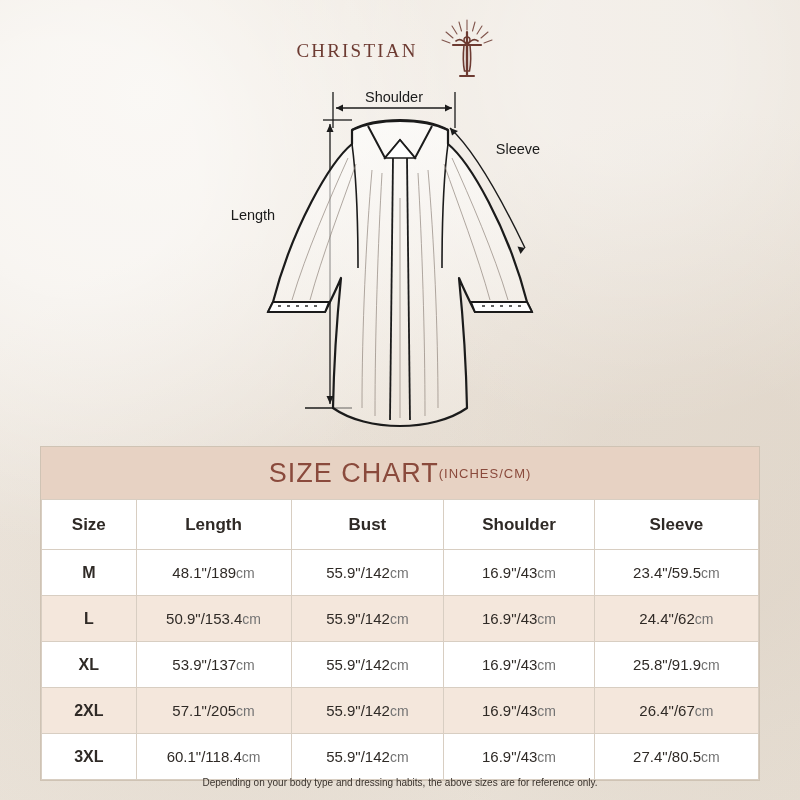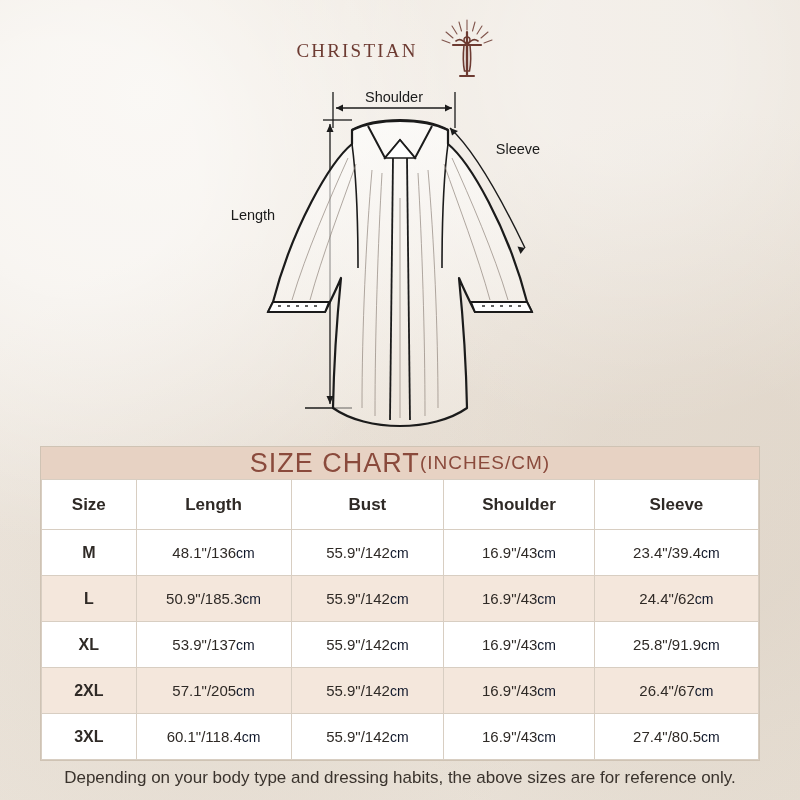--- a/index.html
+++ b/index.html
@@ -72,34 +72,34 @@
     position: absolute;
     left: 40px;
     top: 446px;
     width: 720px;
     border: 1px solid #cfc3b4;
     background: #ffffff;
     box-sizing: border-box;
   }
   .chart-title {
     background: #e7d2c3;
-    height: 32px;
+    height: 52px;
     display: flex;
     align-items: center;
     justify-content: center;
     color: #8a4a3c;
     font-family: "Liberation Sans", sans-serif;
     letter-spacing: 1px;
   }
   .chart-title .t-main {
     font-size: 27px;
     font-weight: normal;
   }
   .chart-title .t-sub {
-    font-size: 19px;
+    font-size: 13px;
   }
   table.size-table {
     width: 100%;
     border-collapse: collapse;
     table-layout: fixed;
   }
   table.size-table th,
   table.size-table td {
     border: 1px solid #d8cec2;
     text-align: center;
@@ -116,33 +116,33 @@
     background: #ffffff;
   }
   table.size-table tr.alt td {
     background: #f4e7dc;
   }
   td.size-cell {
     font-size: 17px;
     font-weight: bold;
   }
   .unit {
-    color: #0f172a;
+    color: #737373;
     font-size: 14px;
   }
   .inch {
     font-size: 15px;
   }
   .note {
     position: absolute;
     left: 0;
     right: 0;
     bottom: 12px;
     text-align: center;
-    font-size: 17px;
+    font-size: 10px;
     color: #3a332d;
   }
   .col-size  { width: 13.2%; }
   .col-len   { width: 21.6%; }
   .col-bust  { width: 21.3%; }
   .col-sh    { width: 21.0%; }
   .col-sl    { width: 22.9%; }
 </style>
 </head>
 <body>
@@ -306,37 +306,37 @@
           <th>Bust</th>
           <th>Shoulder</th>
           <th>Sleeve</th>
         </tr>
       </thead>
       <tbody>
 
         <tr>
           <td class="size-cell">M</td>
           <td>
-            <span class="inch">48.1"</span><span class="inch">/136</span><span class="unit">cm</span>
-          </td>
-          <td>
-            <span class="inch">55.9"</span><span class="inch">/142</span><span class="unit">cm</span>
-          </td>
-          <td>
-            <span class="inch">16.9"</span><span class="inch">/43</span><span class="unit">cm</span>
-          </td>
-          <td>
-            <span class="inch">23.4"</span><span class="inch">/39.4</span><span class="unit">cm</span>
+            <span class="inch">48.1"</span><span class="inch">/189</span><span class="unit">cm</span>
+          </td>
+          <td>
+            <span class="inch">55.9"</span><span class="inch">/142</span><span class="unit">cm</span>
+          </td>
+          <td>
+            <span class="inch">16.9"</span><span class="inch">/43</span><span class="unit">cm</span>
+          </td>
+          <td>
+            <span class="inch">23.4"</span><span class="inch">/59.5</span><span class="unit">cm</span>
           </td>
         </tr>
 
         <tr class="alt">
           <td class="size-cell">L</td>
           <td>
-            <span class="inch">50.9"</span><span class="inch">/185.3</span><span class="unit">cm</span>
+            <span class="inch">50.9"</span><span class="inch">/153.4</span><span class="unit">cm</span>
           </td>
           <td>
             <span class="inch">55.9"</span><span class="inch">/142</span><span class="unit">cm</span>
           </td>
           <td>
             <span class="inch">16.9"</span><span class="inch">/43</span><span class="unit">cm</span>
           </td>
           <td>
             <span class="inch">24.4"</span><span class="inch">/62</span><span class="unit">cm</span>
           </td>

